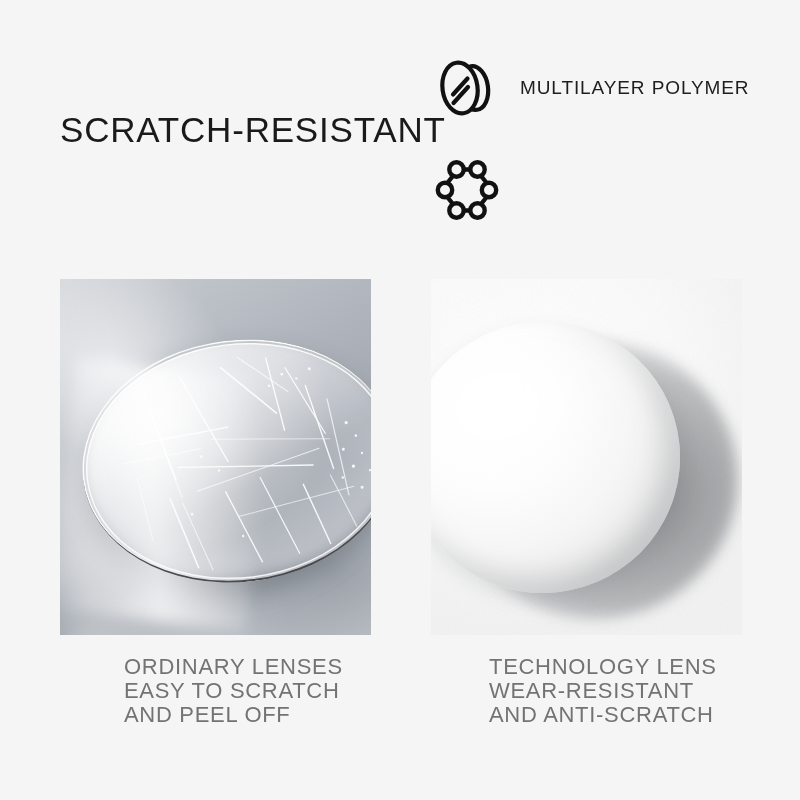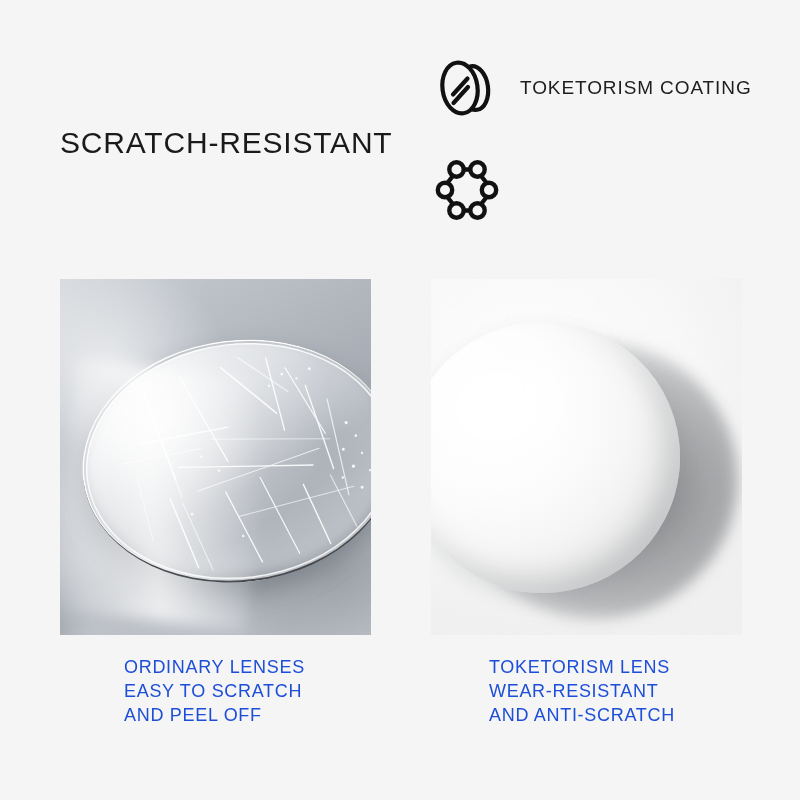--- a/index.html
+++ b/index.html
@@ -20,27 +20,26 @@
     position: absolute;
     inset: 0;
     background: #f5f5f5;
   }
 
   
   .headline {
     position: absolute;
     left: 60px;
     top: 112px;
-    font-size: 30px;
+    font-size: 35px;
     letter-spacing: 0.8px;
     color: #1a1a1a;
     font-weight: 400;
     white-space: nowrap;
     line-height: 1;
-    margin-top: 16px;
   }
 
   
   .features {
     position: absolute;
     left: 428px;
     top: 42px;
   }
   .feature {
     display: flex;
@@ -212,24 +211,24 @@
 
   
   .captions {
     position: absolute;
     left: 0;
     top: 655px;
     width: 800px;
   }
   .caption {
     position: absolute;
-    font-size: 18px;
+    font-size: 22px;
     line-height: 24px;
     letter-spacing: 0.7px;
-    color: #1d4ed8;
+    color: #737373;
     white-space: pre-line;
   }
   .caption-left { left: 124px; top: 0; }
   .caption-right { left: 489px; top: 0; }
 </style>
 </head>
 <body>
 
 <div class="page">
 
@@ -241,21 +240,21 @@
       <span class="feature-icon">
         <svg width="72" height="72" viewBox="0 0 72 72" aria-hidden="true">
           <g fill="none" stroke="#111111" stroke-width="4.2" stroke-linecap="round">
             <ellipse cx="43" cy="36" rx="14" ry="22" transform="rotate(-8 43 36)"></ellipse>
             <ellipse cx="29" cy="36" rx="17.5" ry="25.5" transform="rotate(-8 29 36)" fill="#f5f5f5"></ellipse>
             <line x1="22" y1="42.5" x2="36.5" y2="26.5"></line>
             <line x1="22.5" y1="51" x2="37" y2="35"></line>
           </g>
         </svg>
       </span>
-      <span class="feature-label">TOKETORISM COATING</span>
+      <span class="feature-label">MULTILAYER POLYMER</span>
     </div>
 
     <div class="feature">
       <span class="feature-icon">
         <svg width="72" height="72" viewBox="0 0 72 72" aria-hidden="true">
           <g fill="none" stroke="#111111" stroke-width="4.4" stroke-linecap="round">
             <line x1="28" y1="15.5" x2="44" y2="15.5"></line>
             <line x1="50.5" y1="22.5" x2="56.5" y2="30"></line>
             <line x1="56.5" y1="42" x2="50.5" y2="49.5"></line>
             <line x1="44" y1="56.5" x2="28" y2="56.5"></line>
@@ -348,18 +347,18 @@
         <div class="hi"></div>
       </div>
     </div>
 
   </div>
 
   <div class="captions">
     <div class="caption caption-left">ORDINARY LENSES
 EASY TO SCRATCH
 AND PEEL OFF</div>
-    <div class="caption caption-right">TOKETORISM LENS
+    <div class="caption caption-right">TECHNOLOGY LENS
 WEAR-RESISTANT
 AND ANTI-SCRATCH</div>
   </div>
 
 </div>
 
 </body></html>

